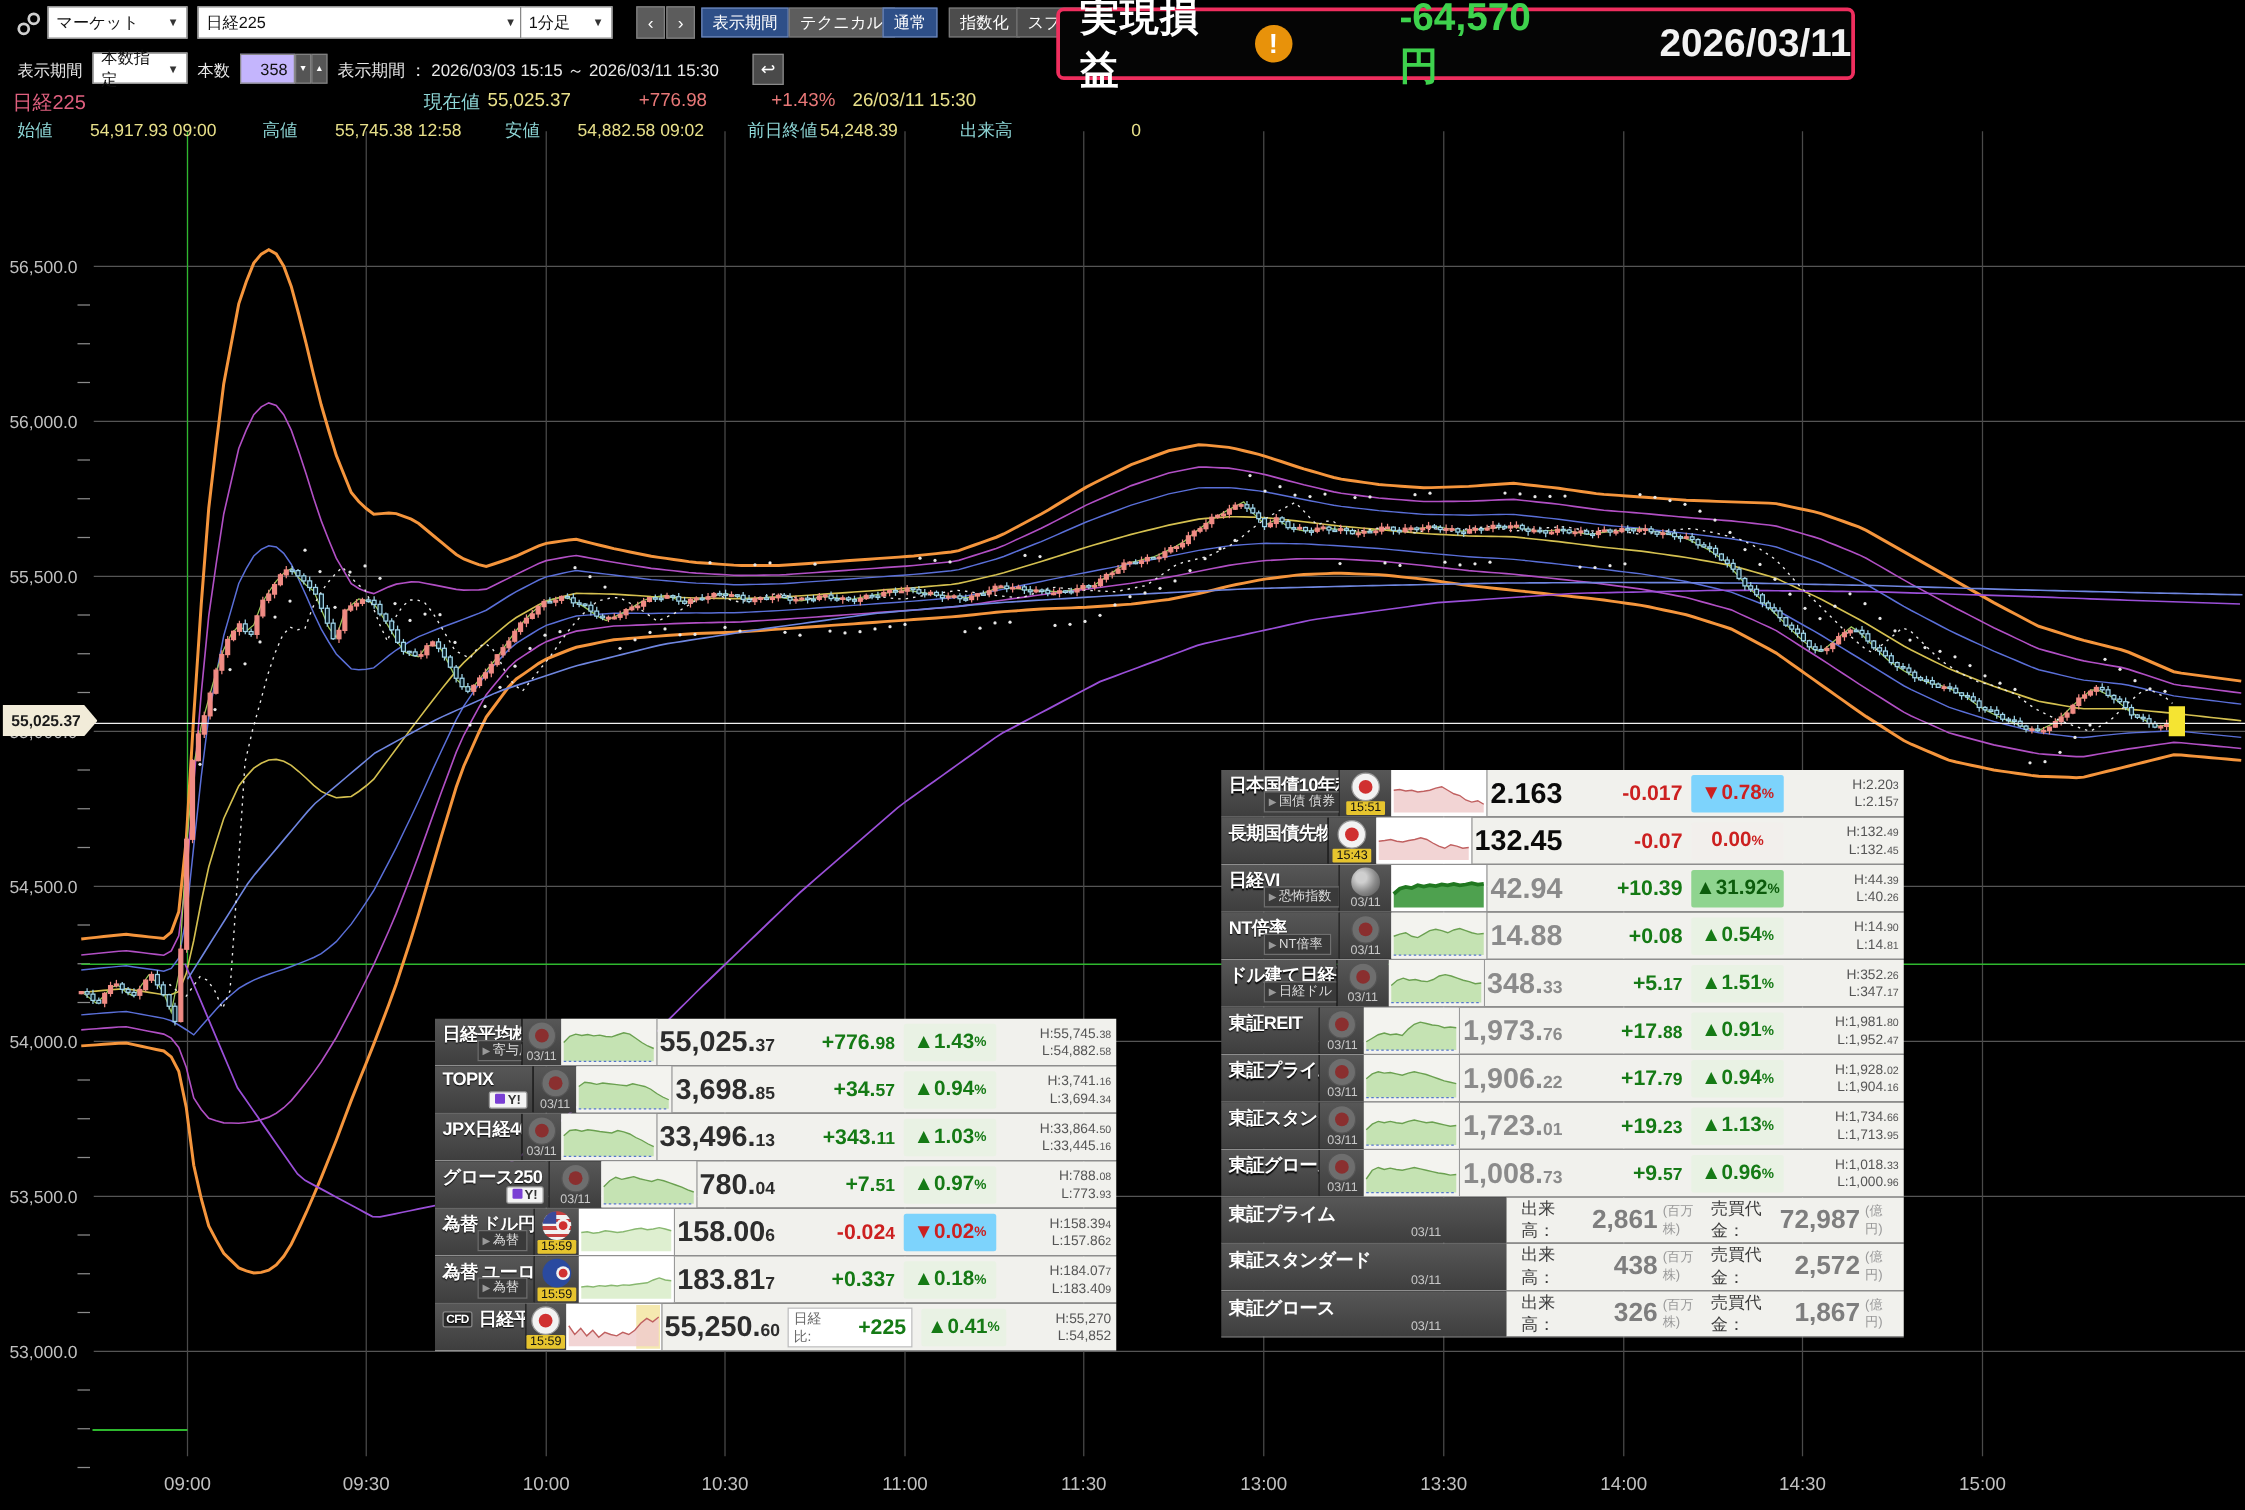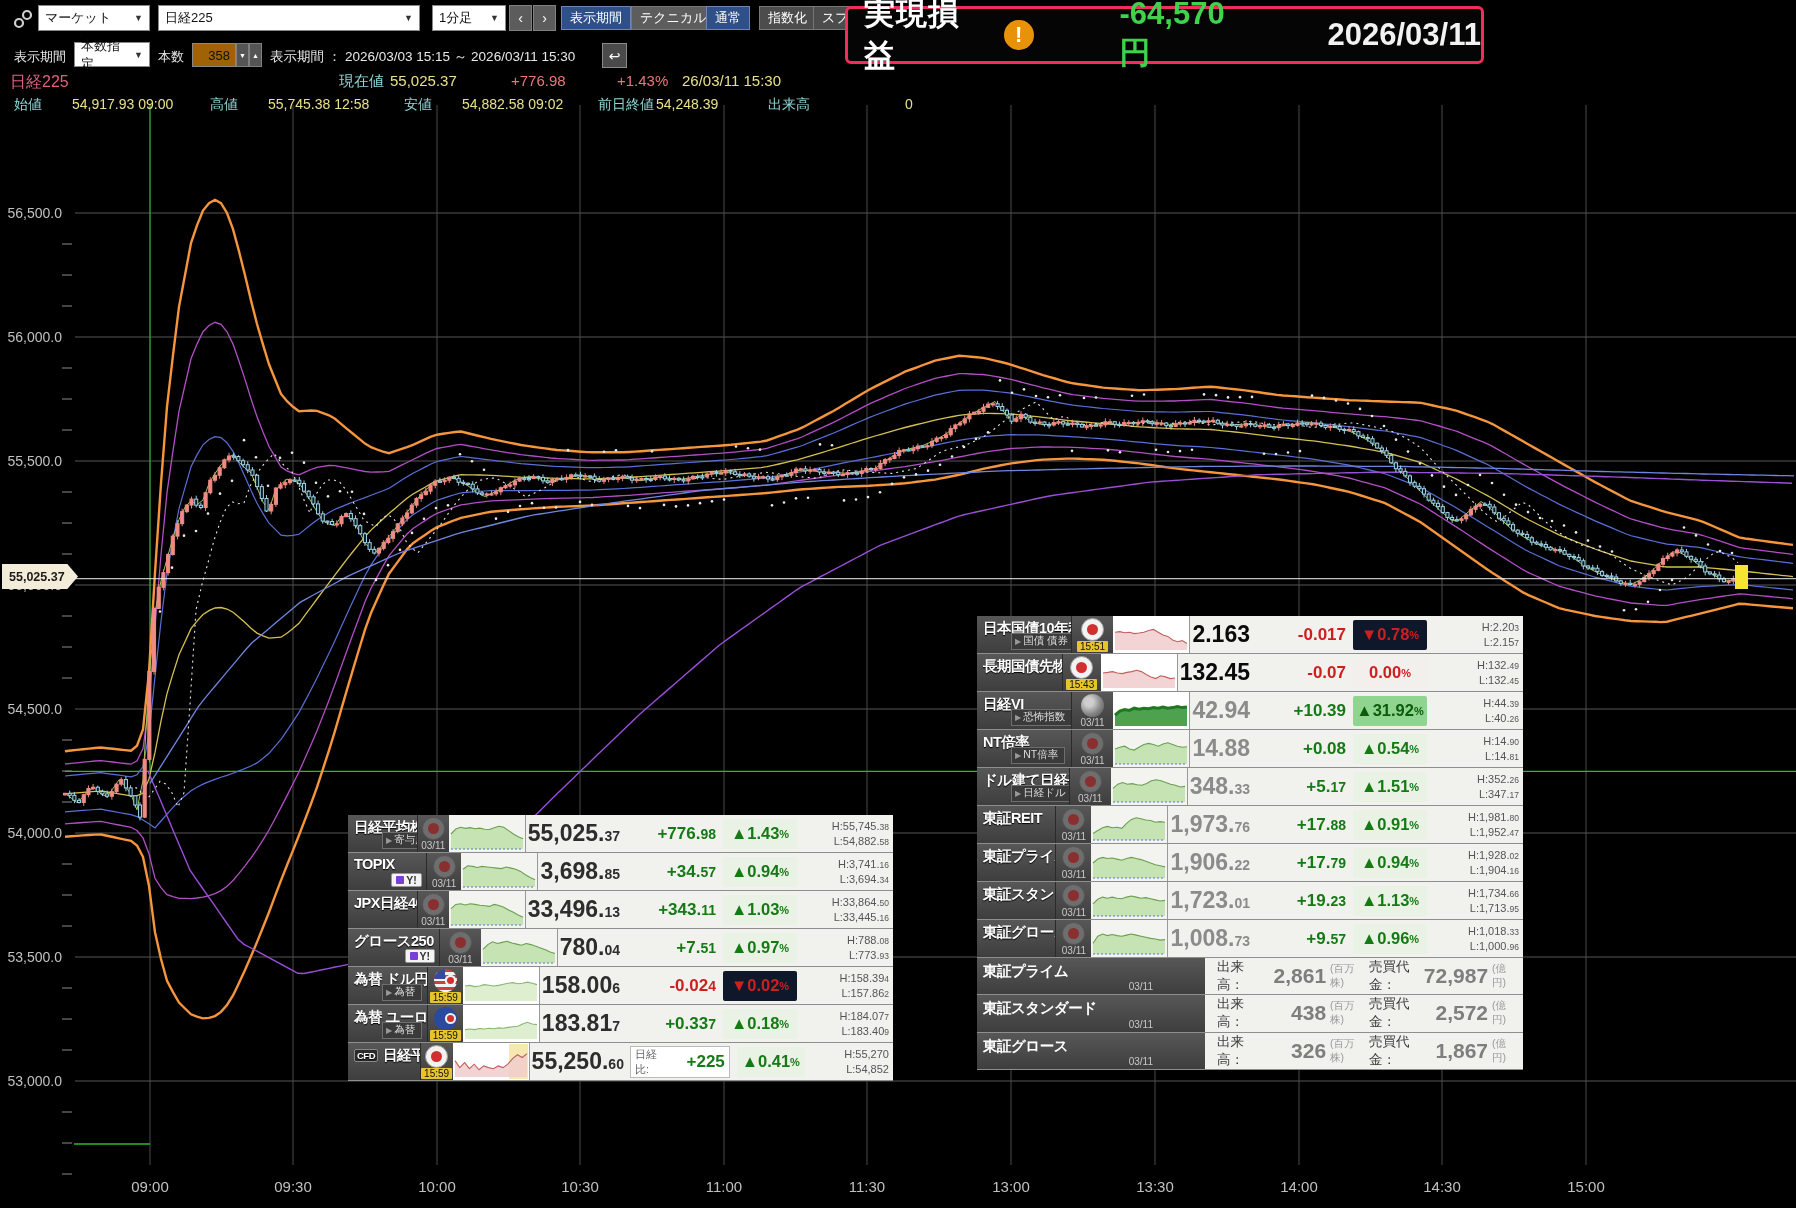--- a/index.html
+++ b/index.html
@@ -14,21 +14,21 @@
     font-size:13px;color:#111;cursor:default;}
   .sel .car{font-size:9px;color:#333;margin-left:6px;}
   .navbtn{position:absolute;top:5px;width:23px;height:26px;background:#5c5c5c;border:1px solid #808080;
     color:#fff;font-size:14px;display:flex;align-items:center;justify-content:center;box-sizing:border-box;}
   .tbtn{position:absolute;top:6px;height:24px;display:flex;align-items:center;justify-content:center;
     color:#fff;font-size:13px;padding:0 8px;box-sizing:border-box;border:1px solid #777;}
   .tbtn.blue{background:#2e4f88;border-color:#6d86b8;}
   .tbtn.gray{background:#5d5d5d;}
   .tbtn.dgray{background:#4c4c4c;}
   .lbl{position:absolute;top:8px;color:#e8e8e8;font-size:13px;}
-  .cntinput{position:absolute;top:3px;height:24px;background:#a16207;border:1px solid #888;color:#111;
+  .cntinput{position:absolute;top:3px;height:24px;background:#c4b5fd;border:1px solid #888;color:#111;
     font-size:13px;text-align:right;padding:0 5px;box-sizing:border-box;display:flex;align-items:center;justify-content:flex-end;}
   .spin{position:absolute;top:3px;width:13px;height:24px;background:#555;border:1px solid #808080;color:#fff;
     font-size:7px;display:flex;align-items:center;justify-content:center;box-sizing:border-box;}
   .rangetxt{position:absolute;top:8px;color:#e8e8e8;font-size:13.5px;}
   .reloadbtn{position:absolute;top:3px;width:25px;height:25px;background:#4a4a4a;border:1px solid #8a8a8a;
     color:#fff;font-size:14px;display:flex;align-items:center;justify-content:center;box-sizing:border-box;}
   
   .pnl{position:absolute;left:845px;top:6px;width:639px;height:58px;background:#050505;border:3px solid #ef2e5e;
     border-radius:6px;box-sizing:border-box;display:flex;align-items:center;z-index:7;}
   .pnl .plabel{color:#fff;font-size:31px;font-weight:bold;margin-left:16px;letter-spacing:1px;}
@@ -86,21 +86,21 @@
   .mainval{flex:1;text-align:right;font-weight:bold;font-size:23px;color:#2d2d2d;white-space:nowrap;}
   .mainval .sub,.chg .sub{font-size:14px;}
   .mainval.gray{color:#8b8b8b;}  .mainval.black{color:#0a0a0a;}
   .chg{width:96px;text-align:right;font-weight:bold;font-size:17px;white-space:nowrap;}
   .chg.up{color:#157a15;}  .chg.down{color:#cc2020;}
   .pctbox{width:74px;height:30px;margin-left:7px;display:flex;align-items:center;justify-content:center;
     font-weight:bold;font-size:16.5px;border-radius:2px;white-space:nowrap;}
   .pctbox .pc{font-size:11px;}
   .pctbox.up{background:#e9f2e4;color:#157a15;}
   .pctbox.strong{background:#8fd48f;color:#0c5c0c;}
-  .pctbox.down{background:#0f172a;color:#cc2020;}
+  .pctbox.down{background:#7dd3fc;color:#cc2020;}
   .pctbox.flat{background:#f2efec;color:#cc2020;}
   .hl{width:92px;text-align:right;font-size:11px;color:#555;line-height:14px;white-space:nowrap;}
   .hl .sub{font-size:8.5px;}
   .extrabox{display:flex;align-items:center;background:#fff;border:1px solid #bbb;height:30px;margin-left:6px;padding:0 4px;}
   .extrabox .xl{font-size:11px;color:#666;margin-right:4px;}
   .extrabox .xc{font-size:17px;font-weight:bold;color:#157a15;width:58px;text-align:right;}
   
   .vrow{display:flex;width:100%;box-sizing:border-box;border-bottom:1px solid #8e8e8e;}
   .vrow .dcell2{width:228px;background:linear-gradient(#575757,#3e3e3e);color:#fff;position:relative;box-sizing:border-box;}
   .vrow .dcell2 .nm{font-size:14.5px;font-weight:bold;padding:4px 0 0 6px;letter-spacing:-0.5px;}
@@ -121,21 +121,21 @@
       <circle cx="15" cy="7" r="4" fill="none" stroke="#cfcfcf" stroke-width="2.2"></circle>
     </svg>
     <div class="sel" style="left:38px;width:112px;">
       <span>マーケット</span>
         <span class="car">▼</span>
     </div>
     <div class="sel" style="left:158px;width:262px;">
       <span>日経225</span>
         <span class="car">▼</span>
     </div>
-    <div class="sel" style="left:432px;width:74px;">
+    <div class="sel" style="left:416px;width:74px;">
       <span>1分足</span>
         <span class="car">▼</span>
     </div>
     <div class="navbtn" style="left:509px;">
         <span>‹</span>
       </div>
     <div class="navbtn" style="left:533px;">
         <span>›</span>
       </div>
     <div class="tbtn blue" style="left:561px;">表示期間</div>

